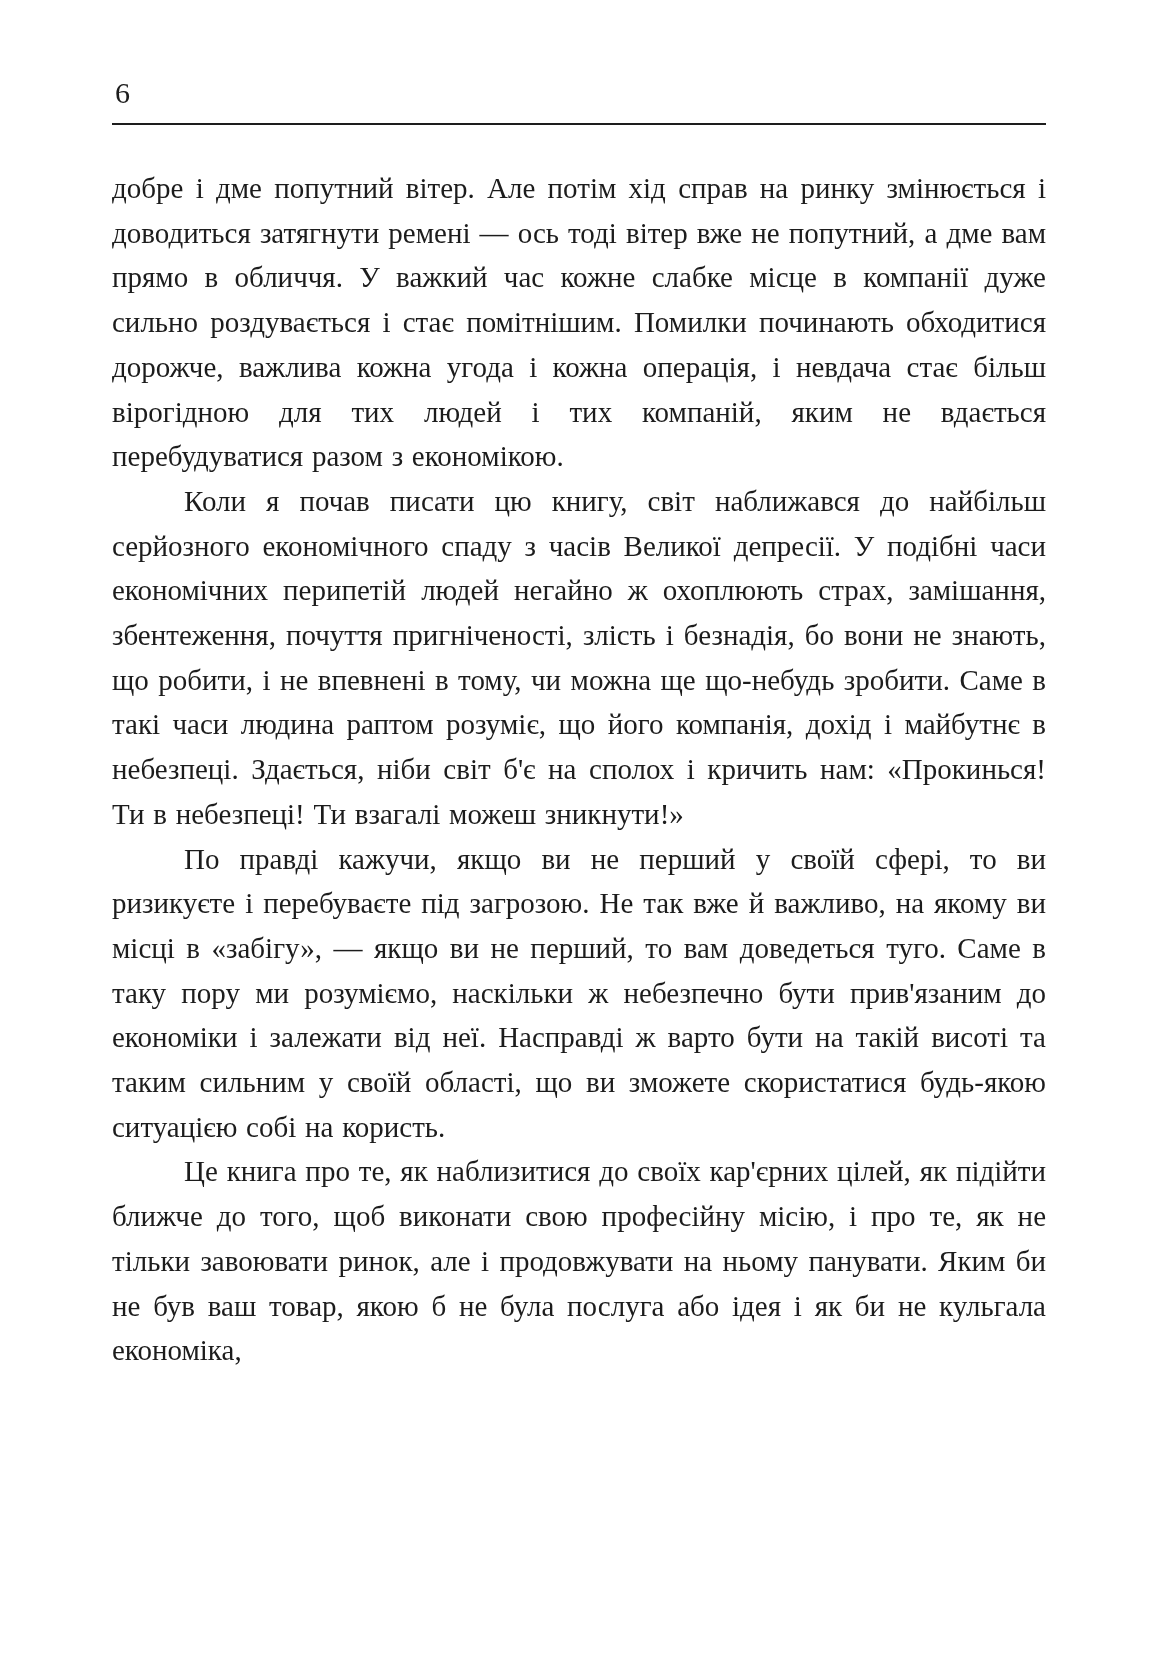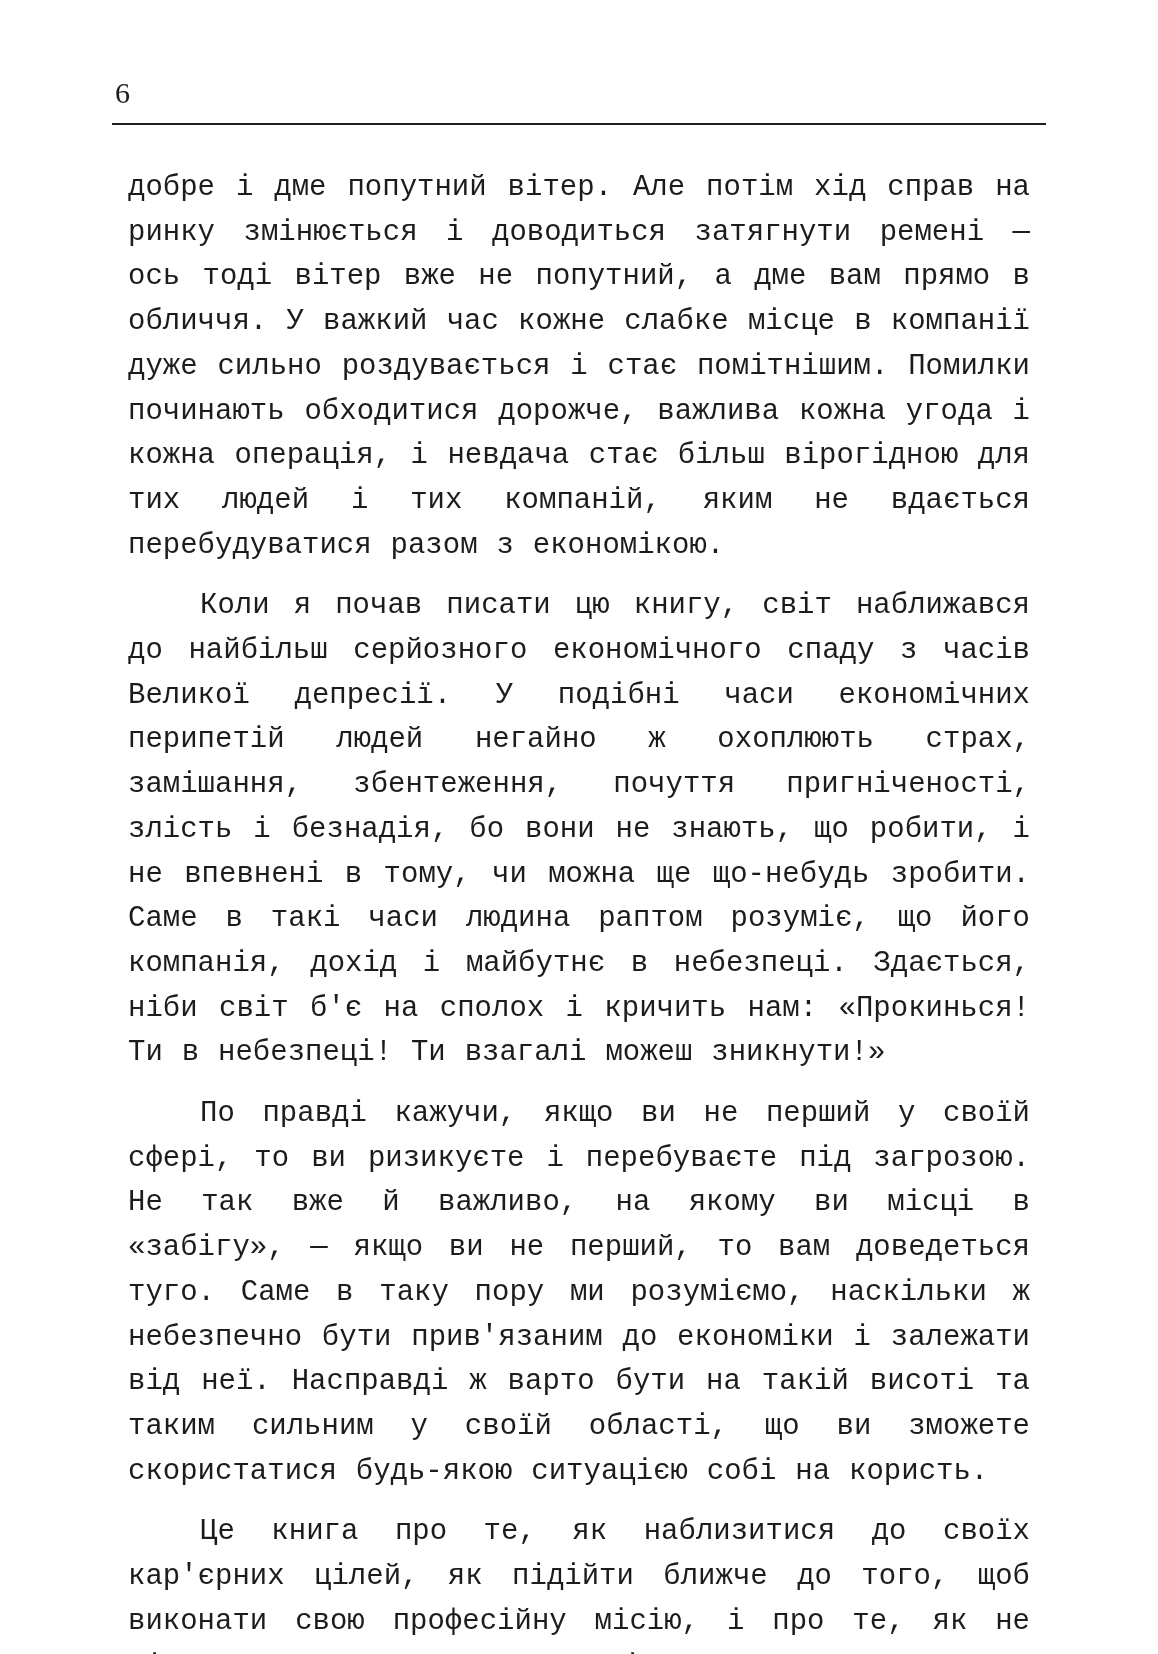--- a/index.html
+++ b/index.html
@@ -36,24 +36,23 @@
   }
   .body-text {
     margin-top: 41px;
     width: 934px;
     font-size: 29px;
     line-height: 44.7px;
     text-align: justify;
     color: #1c1c1c;
   }
   .body-text p {
-    margin: 16px;
+    margin: 0;
     padding: 0;
     word-spacing: 1.5px;
-    font-family: Liberation Mono, monospace;
   }
   .body-text p.indent {
     text-indent: 72px;
   }
 </style>
 </head>
 <body>
 
 <div class="page">
   <div class="page-header">

